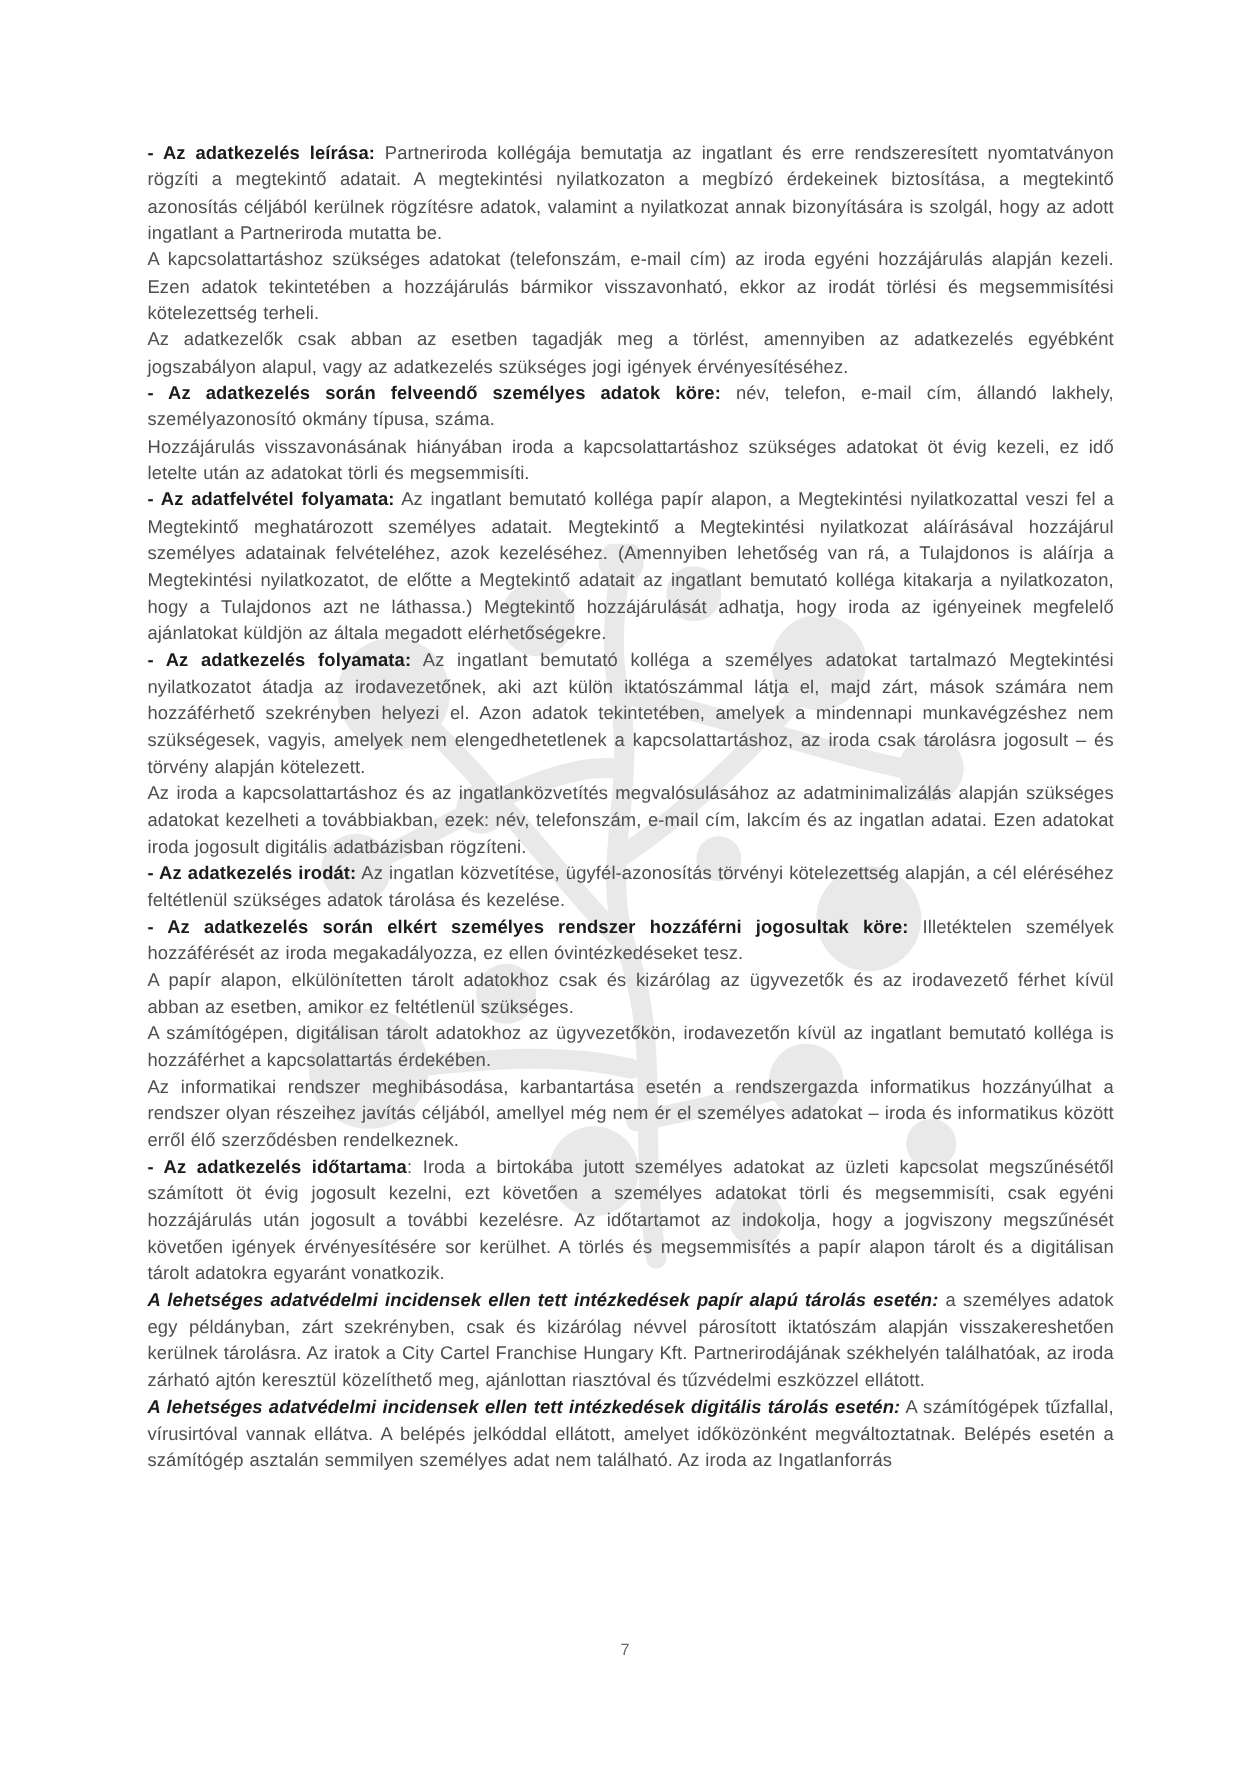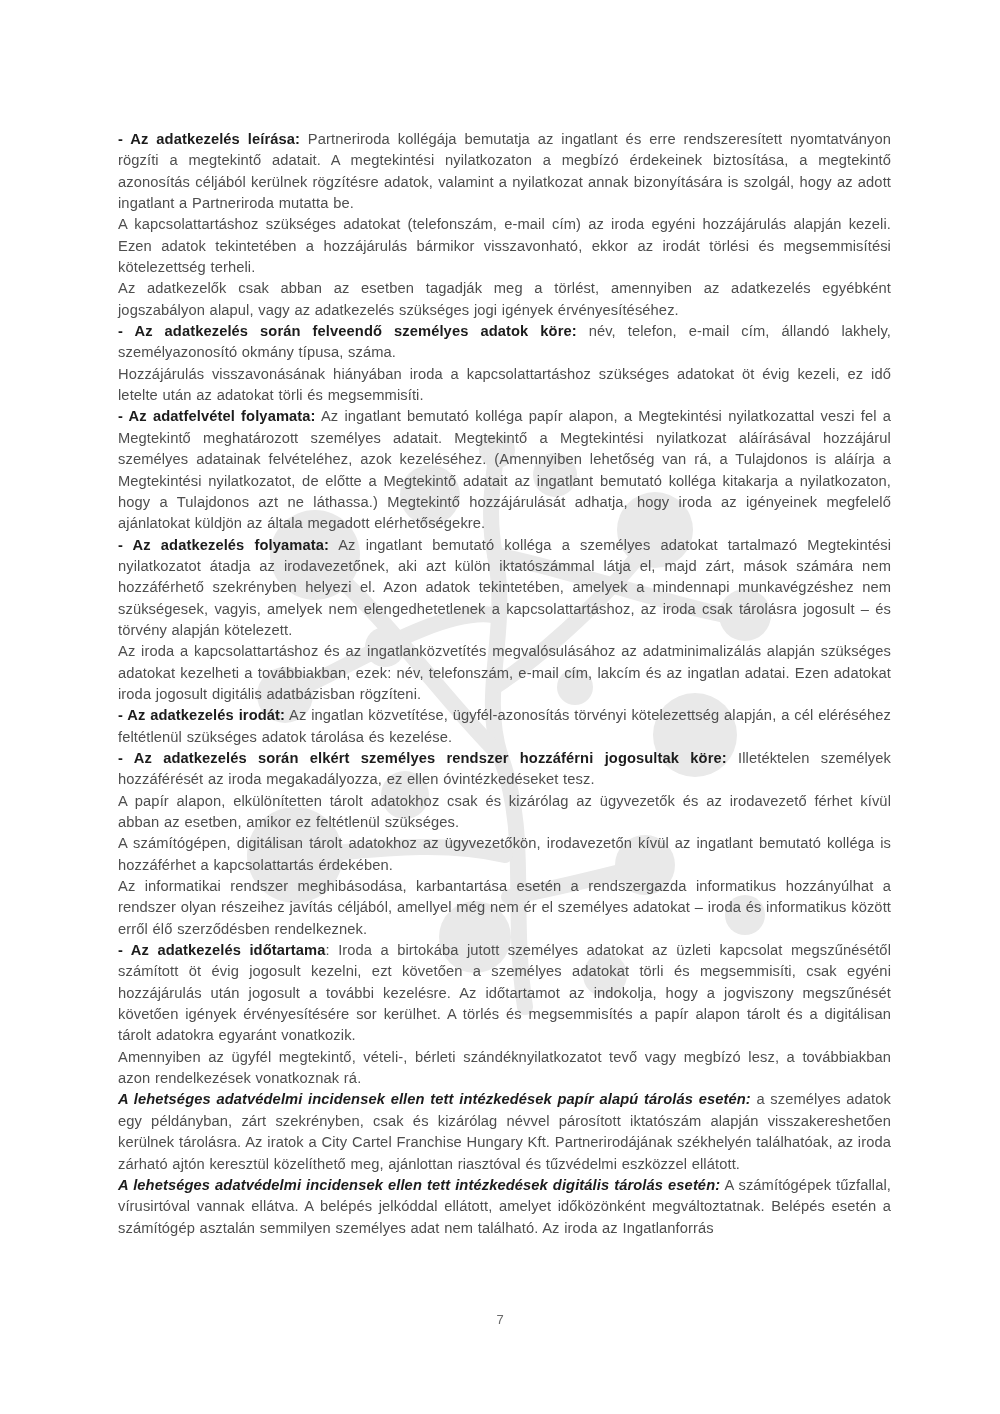--- a/index.html
+++ b/index.html
@@ -20,21 +20,21 @@
   .watermark{
     position:absolute;
     left:225px;
     top:435px;
     z-index:0;
     pointer-events:none;
   }
   .content{
     position:absolute;
     left:118px;
-    top:129px;
+    top:113px;
     width:773px;
     z-index:1;
   }
   .para{
     margin:0;
     padding:0;
     font-size:14.7px;
     line-height:21.35px;
     text-align:justify;
     color:var(--body-color);
@@ -98,20 +98,19 @@
       <p class="para"><span class="seg-regular">Hozzájárulás visszavonásának hiányában iroda a kapcsolattartáshoz szükséges adatokat öt évig kezeli, ez idő letelte után az adatokat törli és megsemmisíti.</span></p>
       <p class="para"><span class="seg-bold">- Az adatfelvétel folyamata:</span><span class="seg-regular"> Az ingatlant bemutató kolléga papír alapon, a Megtekintési nyilatkozattal veszi fel a Megtekintő meghatározott személyes adatait. Megtekintő a Megtekintési nyilatkozat aláírásával hozzájárul személyes adatainak felvételéhez, azok kezeléséhez. (Amennyiben lehetőség van rá, a Tulajdonos is aláírja a Megtekintési nyilatkozatot, de előtte a Megtekintő adatait az ingatlant bemutató kolléga kitakarja a nyilatkozaton, hogy a Tulajdonos azt ne láthassa.) Megtekintő hozzájárulását adhatja, hogy iroda az igényeinek megfelelő ajánlatokat küldjön az általa megadott elérhetőségekre.</span></p>
       <p class="para"><span class="seg-bold">- Az adatkezelés folyamata:</span><span class="seg-regular"> Az ingatlant bemutató kolléga a személyes adatokat tartalmazó Megtekintési nyilatkozatot átadja az irodavezetőnek, aki azt külön iktatószámmal látja el, majd zárt, mások számára nem hozzáférhető szekrényben helyezi el. Azon adatok tekintetében, amelyek a mindennapi munkavégzéshez nem szükségesek, vagyis, amelyek nem elengedhetetlenek a kapcsolattartáshoz, az iroda csak tárolásra jogosult – és törvény alapján kötelezett.</span></p>
       <p class="para"><span class="seg-regular">Az iroda a kapcsolattartáshoz és az ingatlanközvetítés megvalósulásához az adatminimalizálás alapján szükséges adatokat kezelheti a továbbiakban, ezek: név, telefonszám, e-mail cím, lakcím és az ingatlan adatai. Ezen adatokat iroda jogosult digitális adatbázisban rögzíteni.</span></p>
       <p class="para"><span class="seg-bold">- Az adatkezelés irodát:</span><span class="seg-regular"> Az ingatlan közvetítése, ügyfél-azonosítás törvényi kötelezettség alapján, a cél eléréséhez feltétlenül szükséges adatok tárolása és kezelése.</span></p>
       <p class="para"><span class="seg-bold">- Az adatkezelés során elkért személyes rendszer hozzáférni jogosultak köre:</span><span class="seg-regular"> Illetéktelen személyek hozzáférését az iroda megakadályozza, ez ellen óvintézkedéseket tesz.</span></p>
       <p class="para"><span class="seg-regular">A papír alapon, elkülönítetten tárolt adatokhoz csak és kizárólag az ügyvezetők és az irodavezető férhet kívül abban az esetben, amikor ez feltétlenül szükséges.</span></p>
       <p class="para"><span class="seg-regular">A számítógépen, digitálisan tárolt adatokhoz az ügyvezetőkön, irodavezetőn kívül az ingatlant bemutató kolléga is hozzáférhet a kapcsolattartás érdekében.</span></p>
       <p class="para"><span class="seg-regular">Az informatikai rendszer meghibásodása, karbantartása esetén a rendszergazda informatikus hozzányúlhat a rendszer olyan részeihez javítás céljából, amellyel még nem ér el személyes adatokat – iroda és informatikus között erről élő szerződésben rendelkeznek.</span></p>
       <p class="para"><span class="seg-bold">- Az adatkezelés időtartama</span><span class="seg-regular">: Iroda a birtokába jutott személyes adatokat az üzleti kapcsolat megszűnésétől számított öt évig jogosult kezelni, ezt követően a személyes adatokat törli és megsemmisíti, csak egyéni hozzájárulás után jogosult a további kezelésre. Az időtartamot az indokolja, hogy a jogviszony megszűnését követően igények érvényesítésére sor kerülhet. A törlés és megsemmisítés a papír alapon tárolt és a digitálisan tárolt adatokra egyaránt vonatkozik.</span></p>
-      <p class="para"><span class="seg-regular">Amennyiben az ügyfél megtekintő, vételi-, bérleti szándéknyilatkozatot tevő vagy megbízó lesz, a továbbiakban azon rendelkezések vonatkoznak rá.</span></p>
       <p class="para"><span class="seg-bolditalic">A lehetséges adatvédelmi incidensek ellen tett intézkedések papír alapú tárolás esetén:</span><span class="seg-regular"> a személyes adatok egy példányban, zárt szekrényben, csak és kizárólag névvel párosított iktatószám alapján visszakereshetően kerülnek tárolásra. Az iratok a City Cartel Franchise Hungary Kft. Partnerirodájának székhelyén találhatóak, az iroda zárható ajtón keresztül közelíthető meg, ajánlottan riasztóval és tűzvédelmi eszközzel ellátott.</span></p>
       <p class="para"><span class="seg-bolditalic">A lehetséges adatvédelmi incidensek ellen tett intézkedések digitális tárolás esetén:</span><span class="seg-regular"> A számítógépek tűzfallal, vírusirtóval vannak ellátva. A belépés jelkóddal ellátott, amelyet időközönként megváltoztatnak. Belépés esetén a számítógép asztalán semmilyen személyes adat nem található. Az iroda az Ingatlanforrás</span></p>
     </div>
 
   <div class="page-number">7</div>
 
 </div>
 
 </body></html>

